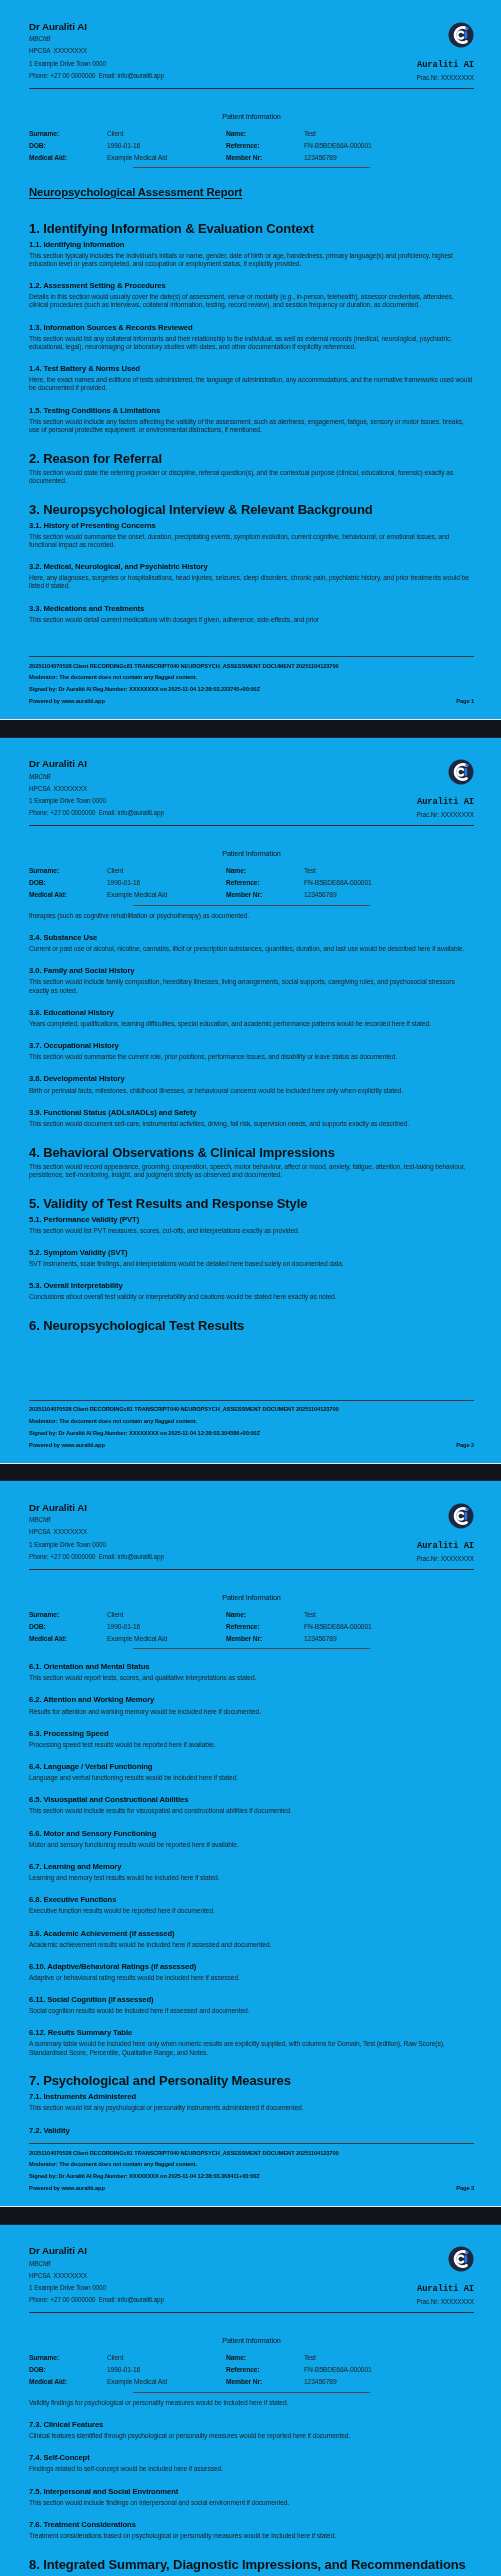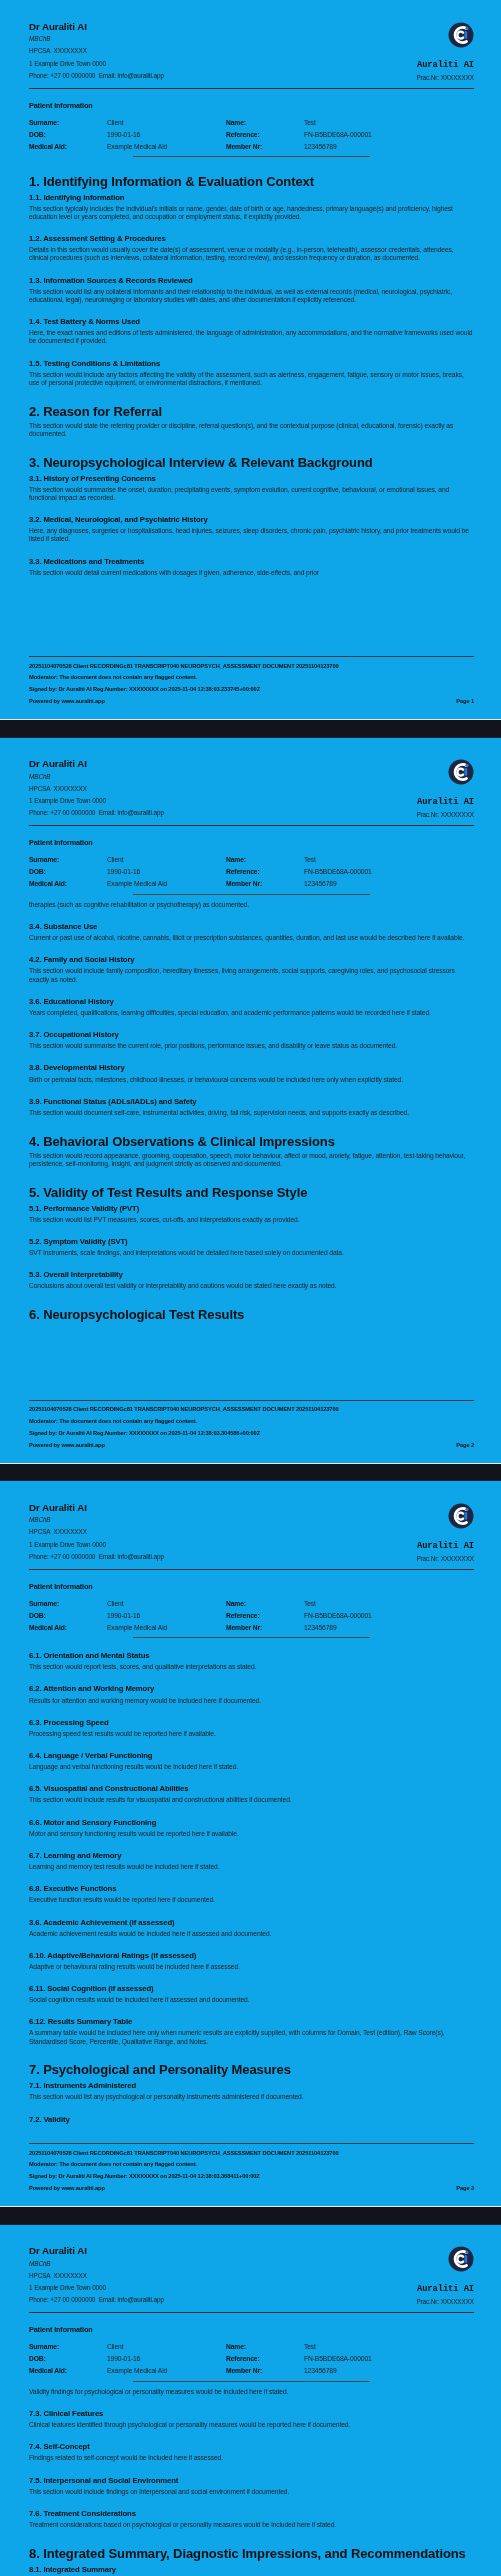--- a/index.html
+++ b/index.html
@@ -32,21 +32,21 @@
   .qualification { font-style: italic; font-size: 6.4px; margin-top: 3.6px; }
   .registration, .address, .contact { font-size: 6.4px; margin-top: 5.2px; white-space: pre-wrap; }
   .header-right { display: flex; flex-direction: column; align-items: flex-end; text-align: right; }
   .logo { width: 26px; height: 26px; margin-top: 1px; }
   .brand-name { font-size: 8.8px; font-weight: bold; margin-top: 12.4px; color: #111; font-family: Liberation Mono, monospace; }
   .prac-nr { font-size: 6.4px; margin-top: 3.6px; }
 
   .header-rule { border: none; border-top: 1px solid #2c2c2c; margin: 7.2px 0 0; }
 
   
-  .pi-title { font-weight: bold; font-size: 7.2px; margin-top: 12px; color: #111; }
+  .pi-title { text-align: center; font-weight: normal; font-size: 7.2px; margin-top: 23px; color: #111; }
   .pi-grid {
     display: grid;
     grid-template-columns: 78px 119px 78px 1fr;
     margin-top: 8.8px;
     row-gap: 5.2px;
     font-size: 6.7px;
   }
   .pi-label { font-weight: bold; color: #111; }
   .pi-value { color: #222; }
   .pi-underline { width: 237px; border-bottom: 1px solid #4a4a4a; margin: 6.2px auto 0; }
@@ -110,20 +110,21 @@
           <div class="pi-label">Reference:</div>
           <div class="pi-value">FN-B5BDE68A-000001</div>
           <div class="pi-label">Medical Aid:</div>
           <div class="pi-value">Example Medical Aid</div>
           <div class="pi-label">Member Nr:</div>
           <div class="pi-value">123456789</div>
         </div>
       <div class="pi-underline"></div>
     </div>
     <main class="page-body">
+        <div class="blk-title">Neuropsychological Assessment Report</div>
         <div class="blk-h1">1. Identifying Information &amp; Evaluation Context</div>
         <div class="blk-h2">1.1. Identifying Information</div>
         <p class="blk-p">This section typically includes the individual's initials or name, gender, date of birth or age, handedness, primary language(s) and proficiency, highest education level or years completed, and occupation or employment status, if explicitly provided.</p>
         <div class="blk-h2">1.2. Assessment Setting &amp; Procedures</div>
         <p class="blk-p">Details in this section would usually cover the date(s) of assessment, venue or modality (e.g., in-person, telehealth), assessor credentials, attendees, clinical procedures (such as interviews, collateral information, testing, record review), and session frequency or duration, as documented.</p>
         <div class="blk-h2">1.3. Information Sources &amp; Records Reviewed</div>
         <p class="blk-p">This section would list any collateral informants and their relationship to the individual, as well as external records (medical, neurological, psychiatric, educational, legal), neuroimaging or laboratory studies with dates, and other documentation if explicitly referenced.</p>
         <div class="blk-h2">1.4. Test Battery &amp; Norms Used</div>
         <p class="blk-p">Here, the exact names and editions of tests administered, the language of administration, any accommodations, and the normative frameworks used would be documented if provided.</p>
         <div class="blk-h2">1.5. Testing Conditions &amp; Limitations</div>
@@ -187,21 +188,21 @@
           <div class="pi-value">Example Medical Aid</div>
           <div class="pi-label">Member Nr:</div>
           <div class="pi-value">123456789</div>
         </div>
       <div class="pi-underline"></div>
     </div>
     <main class="page-body">
         <p class="blk-p">therapies (such as cognitive rehabilitation or psychotherapy) as documented.</p>
         <div class="blk-h2">3.4. Substance Use</div>
         <p class="blk-p">Current or past use of alcohol, nicotine, cannabis, illicit or prescription substances, quantities, duration, and last use would be described here if available.</p>
-        <div class="blk-h2">4.2. Family and Social History</div>
+        <div class="blk-h2">3.0. Family and Social History</div>
         <p class="blk-p">This section would include family composition, hereditary illnesses, living arrangements, social supports, caregiving roles, and psychosocial stressors exactly as noted.</p>
         <div class="blk-h2">3.6. Educational History</div>
         <p class="blk-p">Years completed, qualifications, learning difficulties, special education, and academic performance patterns would be recorded here if stated.</p>
         <div class="blk-h2">3.7. Occupational History</div>
         <p class="blk-p">This section would summarise the current role, prior positions, performance issues, and disability or leave status as documented.</p>
         <div class="blk-h2">3.8. Developmental History</div>
         <p class="blk-p">Birth or perinatal facts, milestones, childhood illnesses, or behavioural concerns would be included here only when explicitly stated.</p>
         <div class="blk-h2">3.9. Functional Status (ADLs/IADLs) and Safety</div>
         <p class="blk-p">This section would document self-care, instrumental activities, driving, fall risk, supervision needs, and supports exactly as described.</p>
         <div class="blk-h1">4. Behavioral Observations &amp; Clinical Impressions</div>

